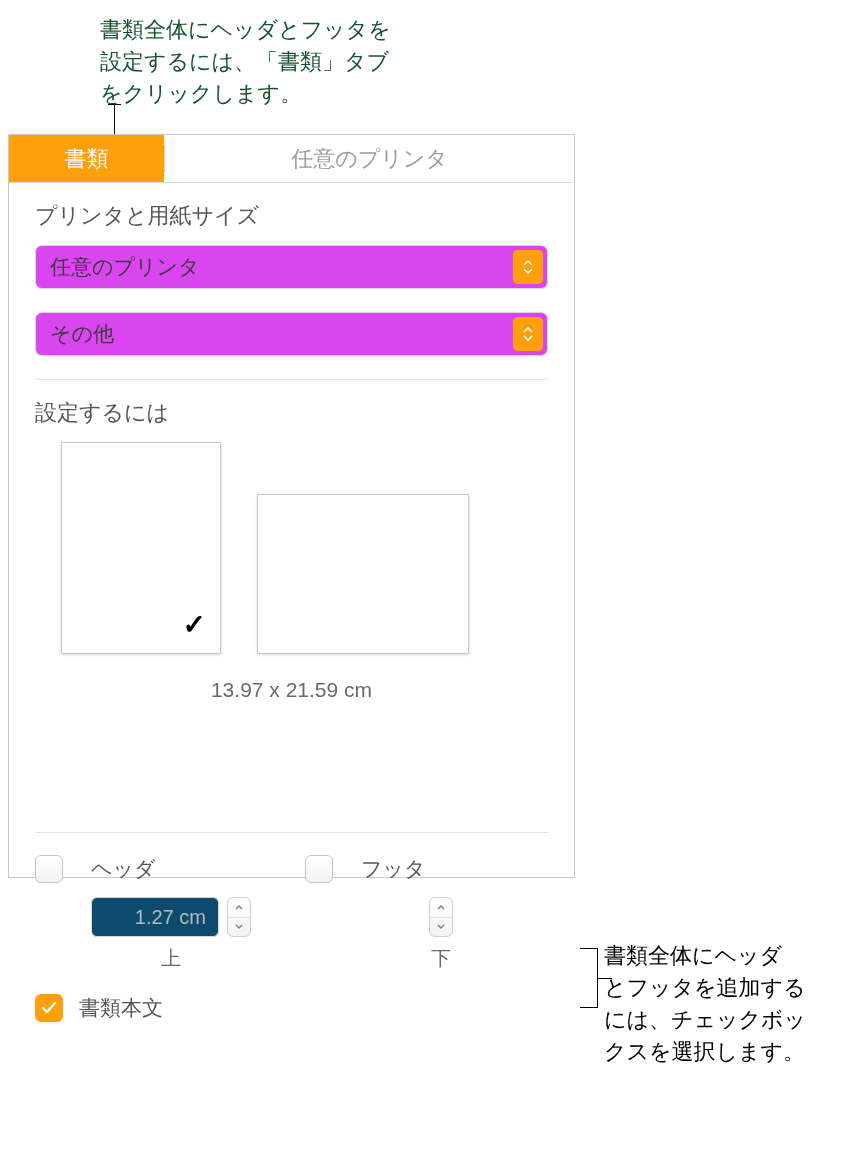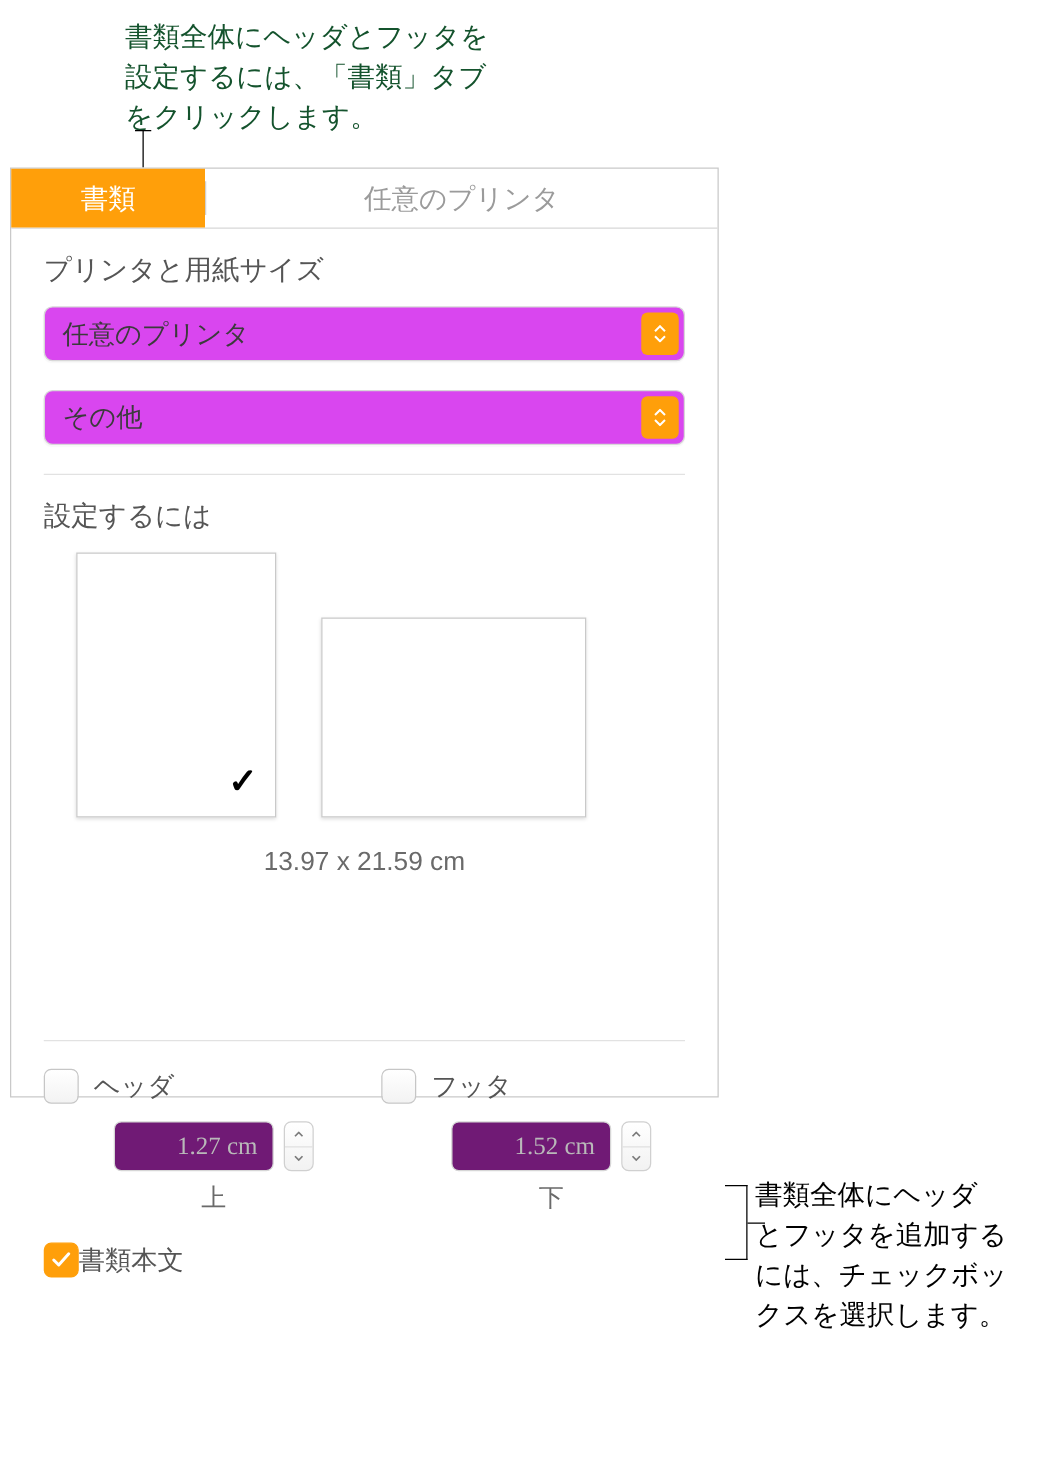--- a/index.html
+++ b/index.html
@@ -177,47 +177,47 @@
     cursor: pointer;
   }
   .checkbox.checked {
     background: #ff9f0a;
     border-color: #ff9f0a;
   }
   .checkbox.checked svg path { stroke: #fff; }
   .chk-label {
     font-size: 21px;
     color: #555;
+    margin-left: 16px;
   }
   .stepper-wrap {
     margin-top: 14px;
     margin-left: 52px;
     display: flex;
     flex-direction: column;
     align-items: center;
     width: 168px;
   }
   .stepper {
     display: flex;
     align-items: center;
     gap: 8px;
   }
   .stepper-field {
     width: 128px;
     height: 40px;
     border: 1px solid #d6d6d6;
     border-radius: 6px;
-    background: #701a75;
+    background: #0c4a6e;
     display: flex;
     align-items: center;
     justify-content: flex-end;
     padding: 0 12px;
     font-size: 20px;
     color: #b9b9b9;
-    font-family: Liberation Serif, serif;
   }
   .stepper-btns {
     width: 24px;
     height: 40px;
     border: 1px solid #d0d0d0;
     border-radius: 6px;
     background: linear-gradient(#fff,#f2f2f2);
     display: flex;
     flex-direction: column;
   }
@@ -373,23 +373,20 @@
       </div>
     </div>
 
     <div class="hf-col">
       <div class="chk-row">
         <div class="checkbox"></div>
         <span class="chk-label">フッタ</span>
       </div>
       <div class="stepper-wrap">
         <div class="stepper">
-          <div class="stepper-field">
-            <span>1.52 cm</span>
-          </div>
           <div class="stepper-btns">
             <div class="stepper-btn">
               <svg width="8" height="5">
                   <path d="M1 4 L4 1 L7 4" stroke="#7b7b7b" stroke-width="1.4" fill="none"></path>
                 </svg>
             </div>
             <div class="stepper-btn">
               <svg width="8" height="5">
                   <path d="M1 1 L4 4 L7 1" stroke="#7b7b7b" stroke-width="1.4" fill="none"></path>
                 </svg>

